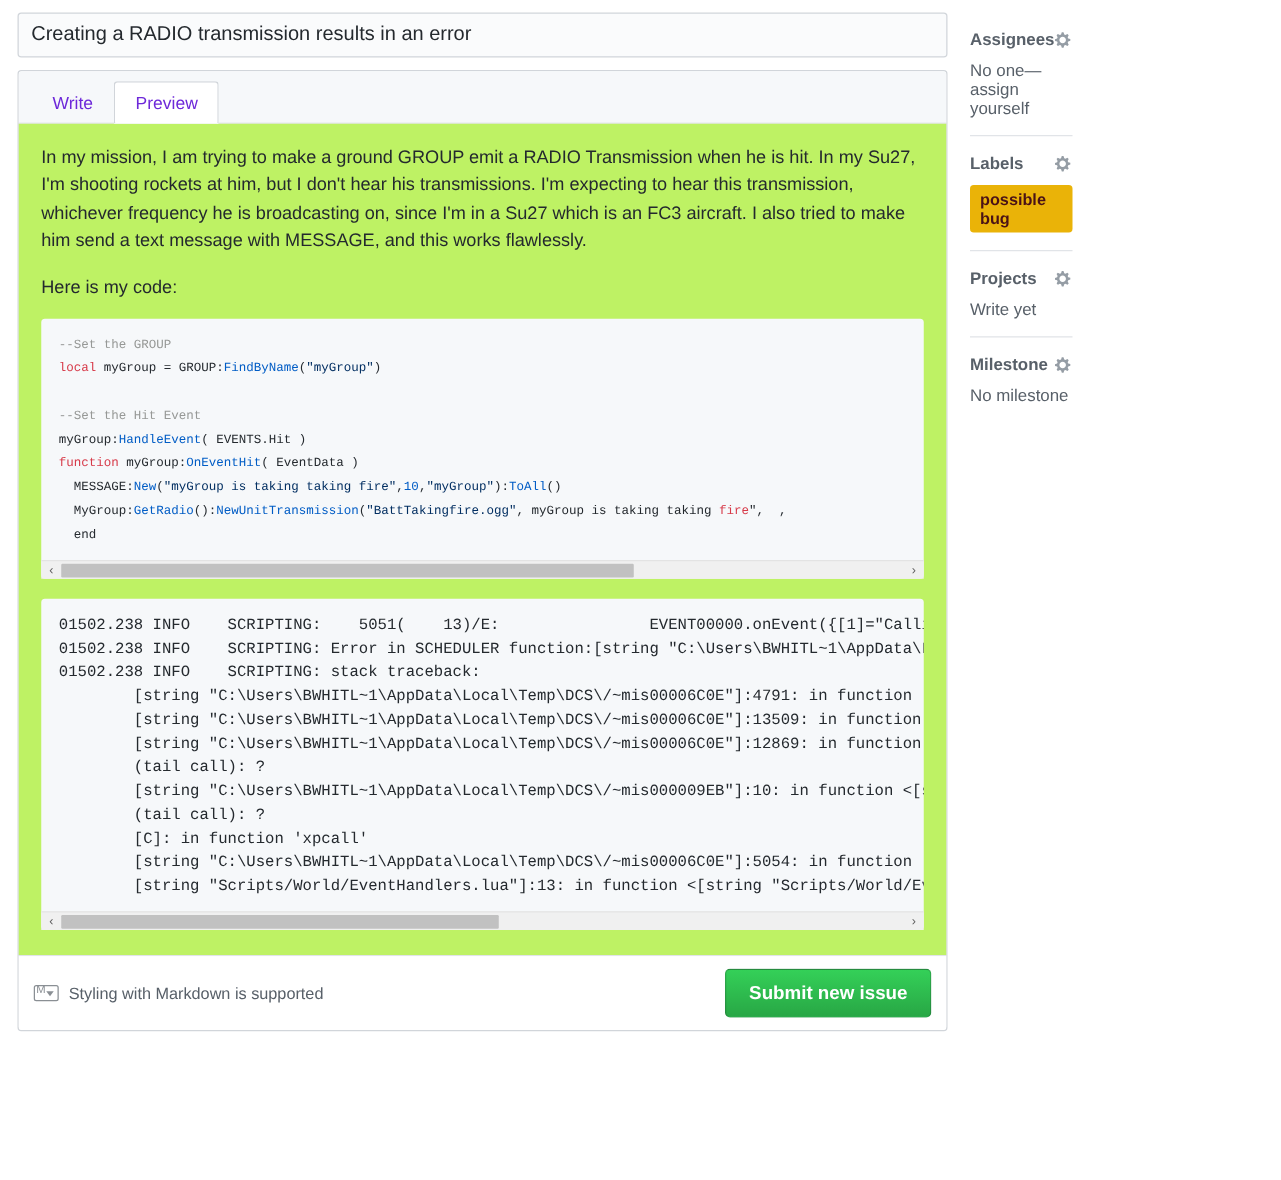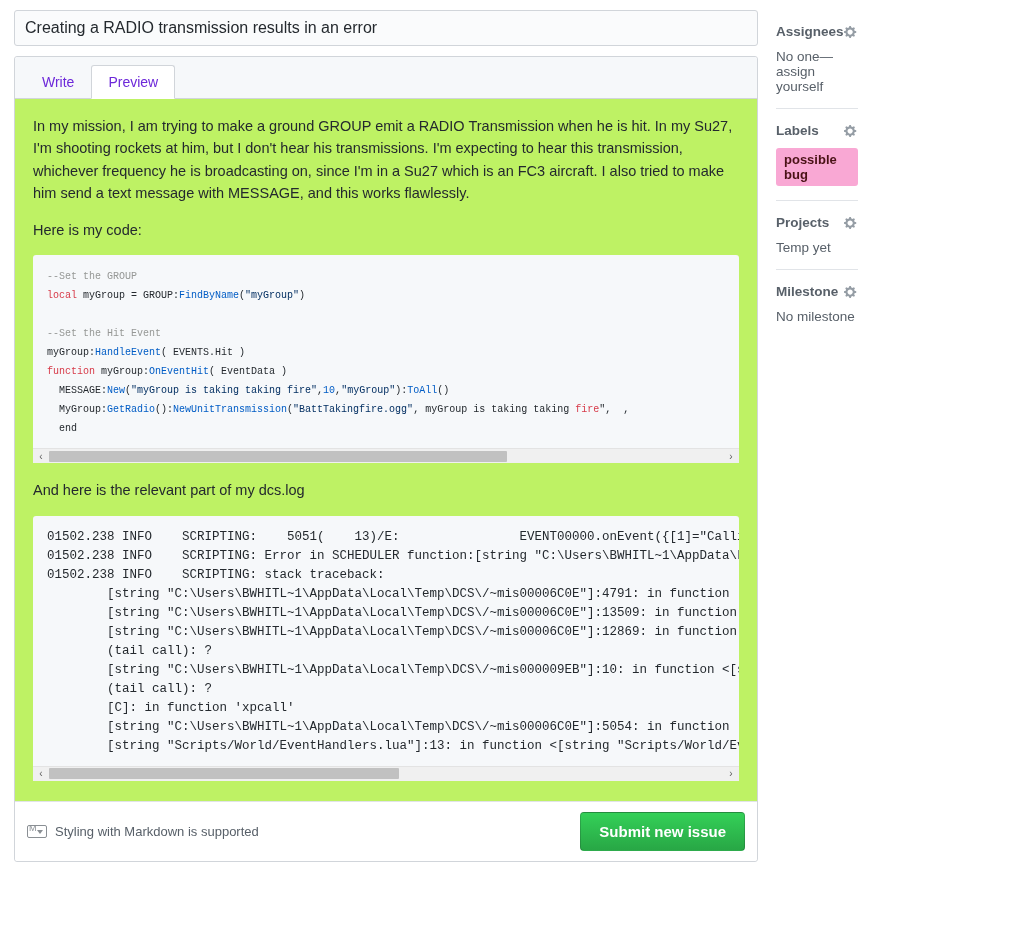--- a/index.html
+++ b/index.html
@@ -283,21 +283,20 @@
           </div>
           <div class="hscroll">
             <div class="arrow">‹</div>
             <div class="track">
               <div class="thumb" id="code-thumb" style="left: 0%; width: 68%;"></div>
             </div>
             <div class="arrow">›</div>
           </div>
         </div>
 
-        <p>And here is the relevant part of my dcs.log</p>
 
         <div class="log-block">
           <pre class="logtext" id="log-text">01502.238 INFO    SCRIPTING:    5051(    13)/E:                EVENT00000.onEvent({[1]="Calling OnEventHi
 01502.238 INFO    SCRIPTING: Error in SCHEDULER function:[string "C:\Users\BWHITL~1\AppData\Local\Temp
 01502.238 INFO    SCRIPTING: stack traceback:
         [string "C:\Users\BWHITL~1\AppData\Local\Temp\DCS\/~mis00006C0E"]:4791: in function 'getPositi
         [string "C:\Users\BWHITL~1\AppData\Local\Temp\DCS\/~mis00006C0E"]:13509: in function 'GetPoint
         [string "C:\Users\BWHITL~1\AppData\Local\Temp\DCS\/~mis00006C0E"]:12869: in function &lt;[string 
         (tail call): ?
         [string "C:\Users\BWHITL~1\AppData\Local\Temp\DCS\/~mis000009EB"]:10: in function &lt;[string "C:
@@ -343,33 +342,33 @@
 
     <div class="sb-section">
       <div class="sb-head">
         <span class="sb-title">Labels</span>
         <span class="gear">
           <svg width="14" height="14" viewBox="0 0 16 16" fill="#959da5">
               <path d="M14 8.77v-1.6l-1.94-.64-.45-1.09.88-1.84-1.13-1.13-1.81.91-1.09-.45-.69-1.92h-1.6l-.63 1.94-1.11.45-1.84-.88-1.13 1.13.91 1.81-.45 1.09L0 7.23v1.59l1.94.64.45 1.09-.88 1.84 1.13 1.13 1.81-.91 1.09.45.69 1.92h1.59l.63-1.94 1.11-.45 1.84.88 1.13-1.13-.92-1.81.47-1.09L14 8.75v.02zM7 11c-1.66 0-3-1.34-3-3s1.34-3 3-3 3 1.34 3 3-1.34 3-3 3z"></path>
             </svg>
         </span>
       </div>
-      <div class="label-chip" style="background: #f9a8d4;">possible bug</div>
+      <div class="label-chip" style="background: #eab308;">possible bug</div>
     </div>
 
     <div class="sb-section">
       <div class="sb-head">
         <span class="sb-title">Projects</span>
         <span class="gear">
           <svg width="14" height="14" viewBox="0 0 16 16" fill="#959da5">
               <path d="M14 8.77v-1.6l-1.94-.64-.45-1.09.88-1.84-1.13-1.13-1.81.91-1.09-.45-.69-1.92h-1.6l-.63 1.94-1.11.45-1.84-.88-1.13 1.13.91 1.81-.45 1.09L0 7.23v1.59l1.94.64.45 1.09-.88 1.84 1.13 1.13 1.81-.91 1.09.45.69 1.92h1.59l.63-1.94 1.11-.45 1.84.88 1.13-1.13-.92-1.81.47-1.09L14 8.75v.02zM7 11c-1.66 0-3-1.34-3-3s1.34-3 3-3 3 1.34 3 3-1.34 3-3 3z"></path>
             </svg>
         </span>
       </div>
-      <div class="sb-body">Temp yet</div>
+      <div class="sb-body">Write yet</div>
     </div>
 
     <div class="sb-section">
       <div class="sb-head">
         <span class="sb-title">Milestone</span>
         <span class="gear">
           <svg width="14" height="14" viewBox="0 0 16 16" fill="#959da5">
               <path d="M14 8.77v-1.6l-1.94-.64-.45-1.09.88-1.84-1.13-1.13-1.81.91-1.09-.45-.69-1.92h-1.6l-.63 1.94-1.11.45-1.84-.88-1.13 1.13.91 1.81-.45 1.09L0 7.23v1.59l1.94.64.45 1.09-.88 1.84 1.13 1.13 1.81-.91 1.09.45.69 1.92h1.59l.63-1.94 1.11-.45 1.84.88 1.13-1.13-.92-1.81.47-1.09L14 8.75v.02zM7 11c-1.66 0-3-1.34-3-3s1.34-3 3-3 3 1.34 3 3-1.34 3-3 3z"></path>
             </svg>
         </span>

